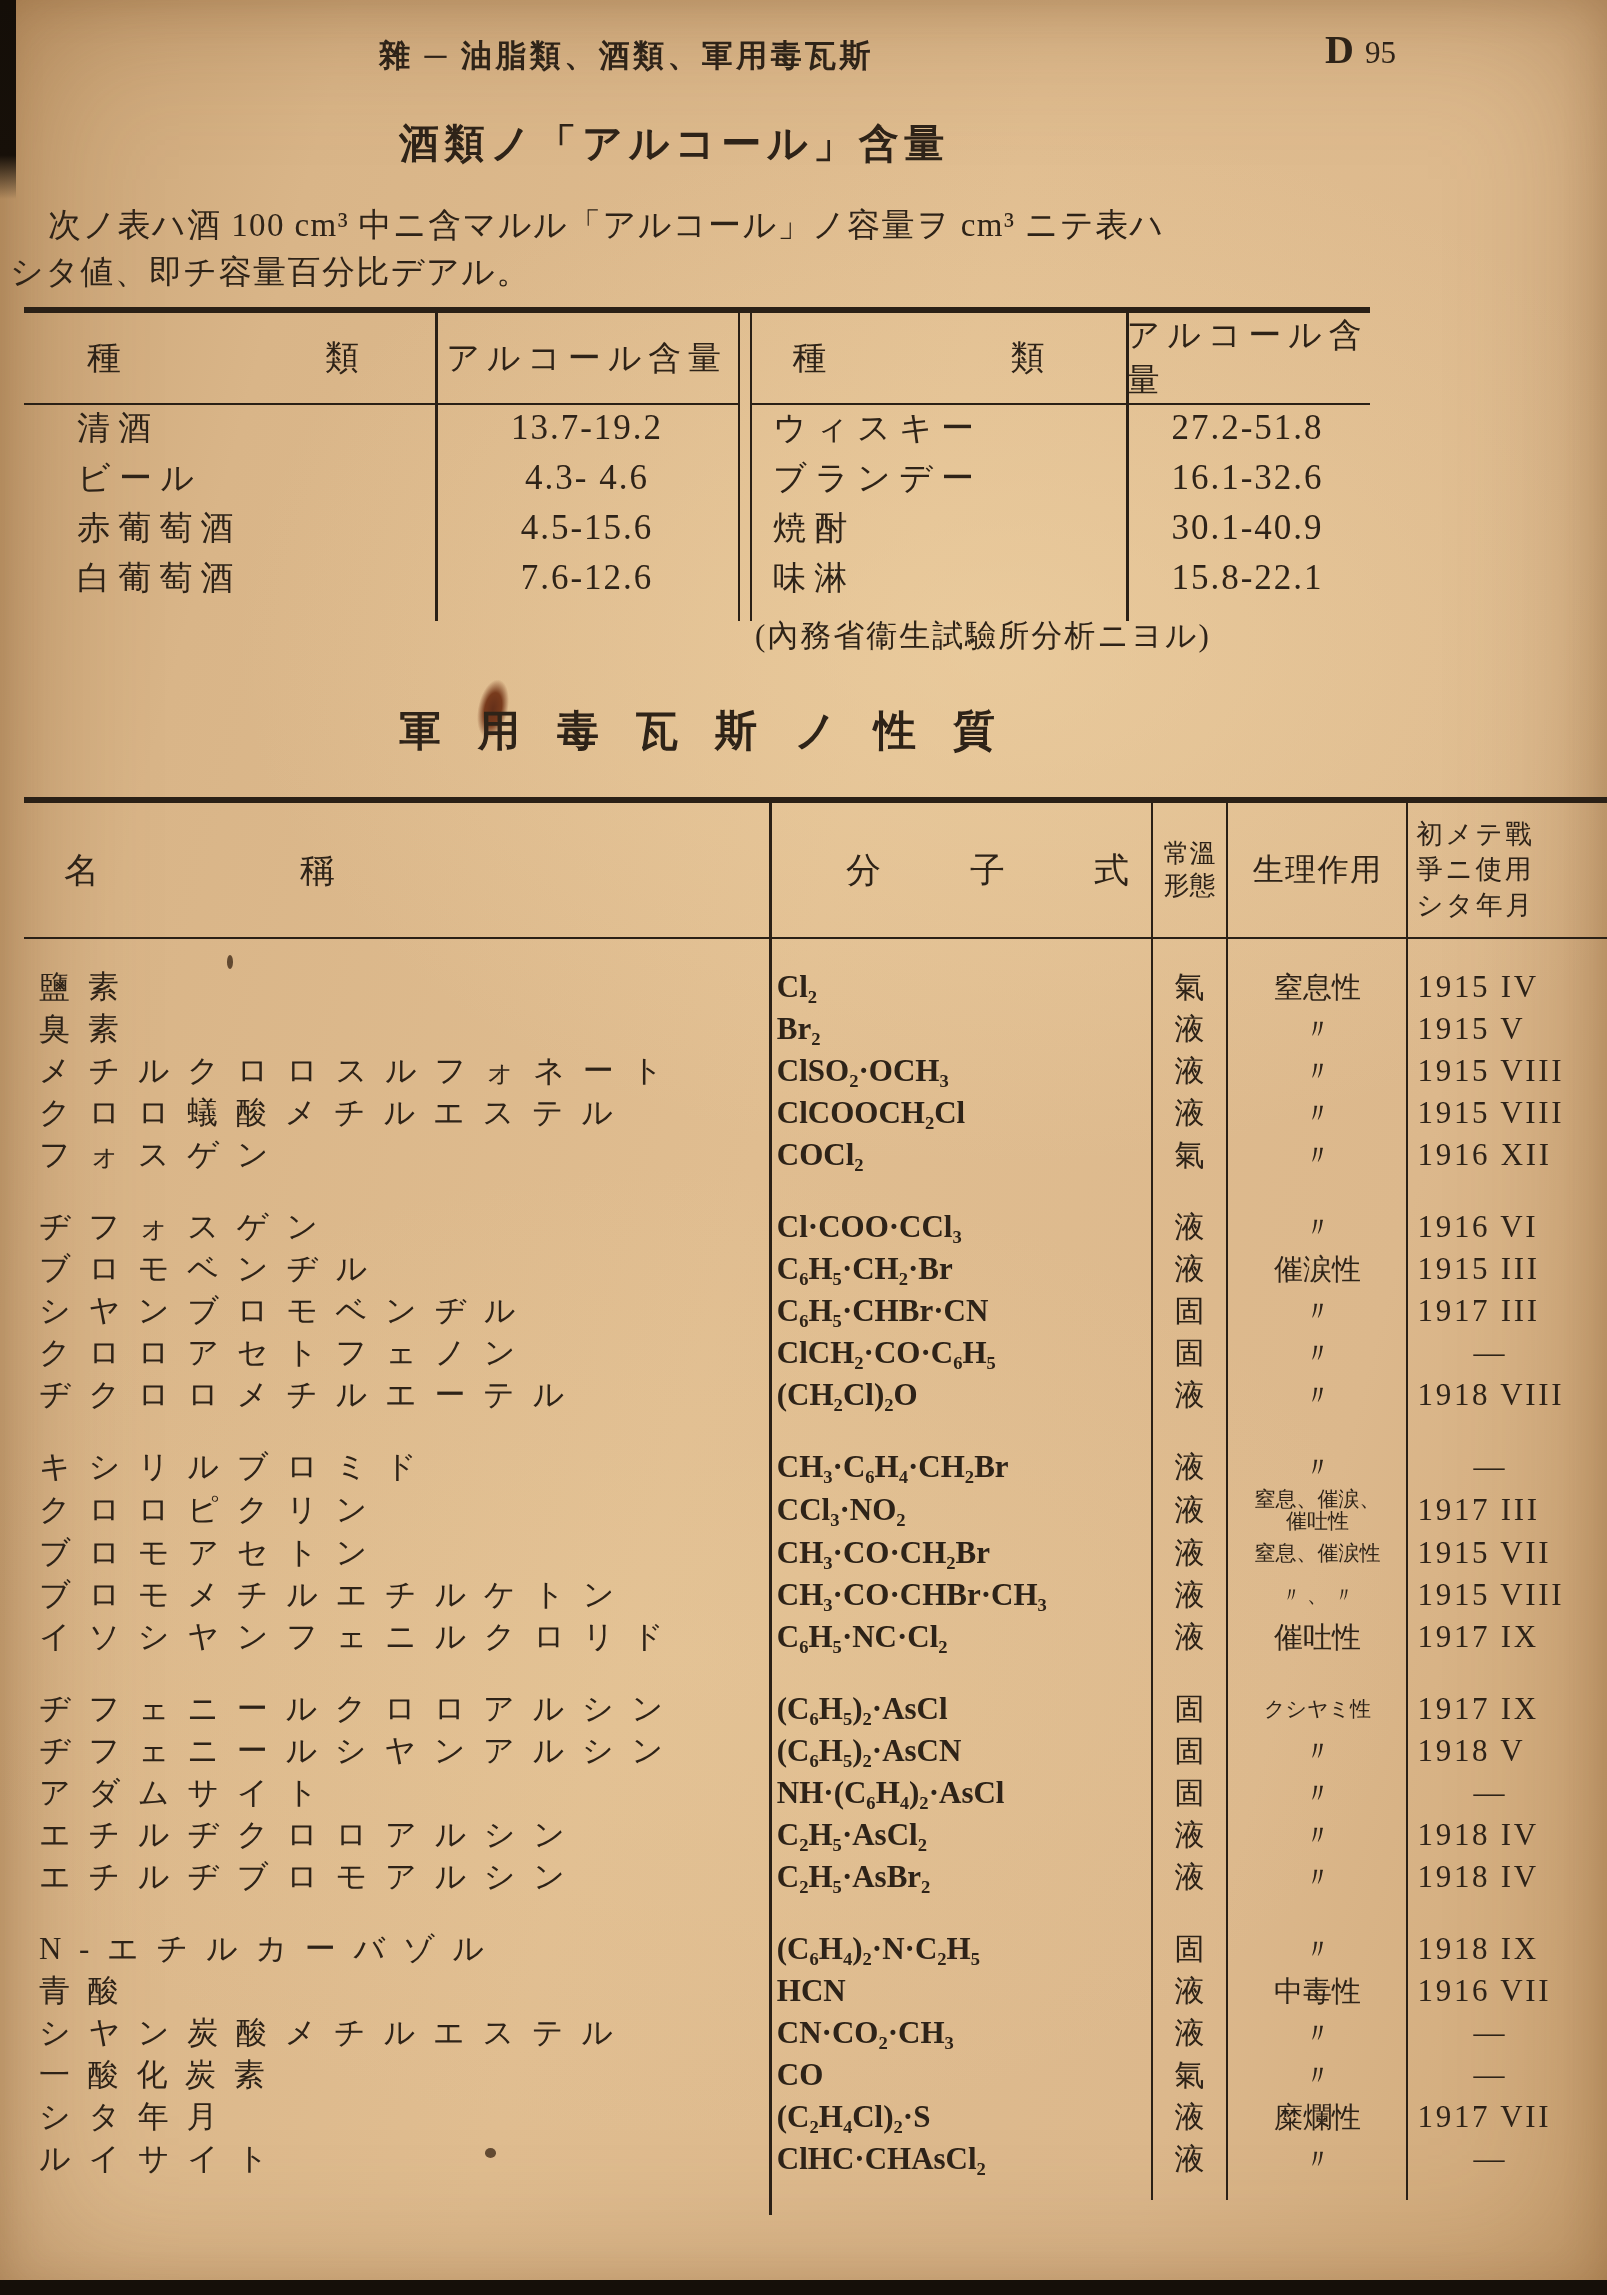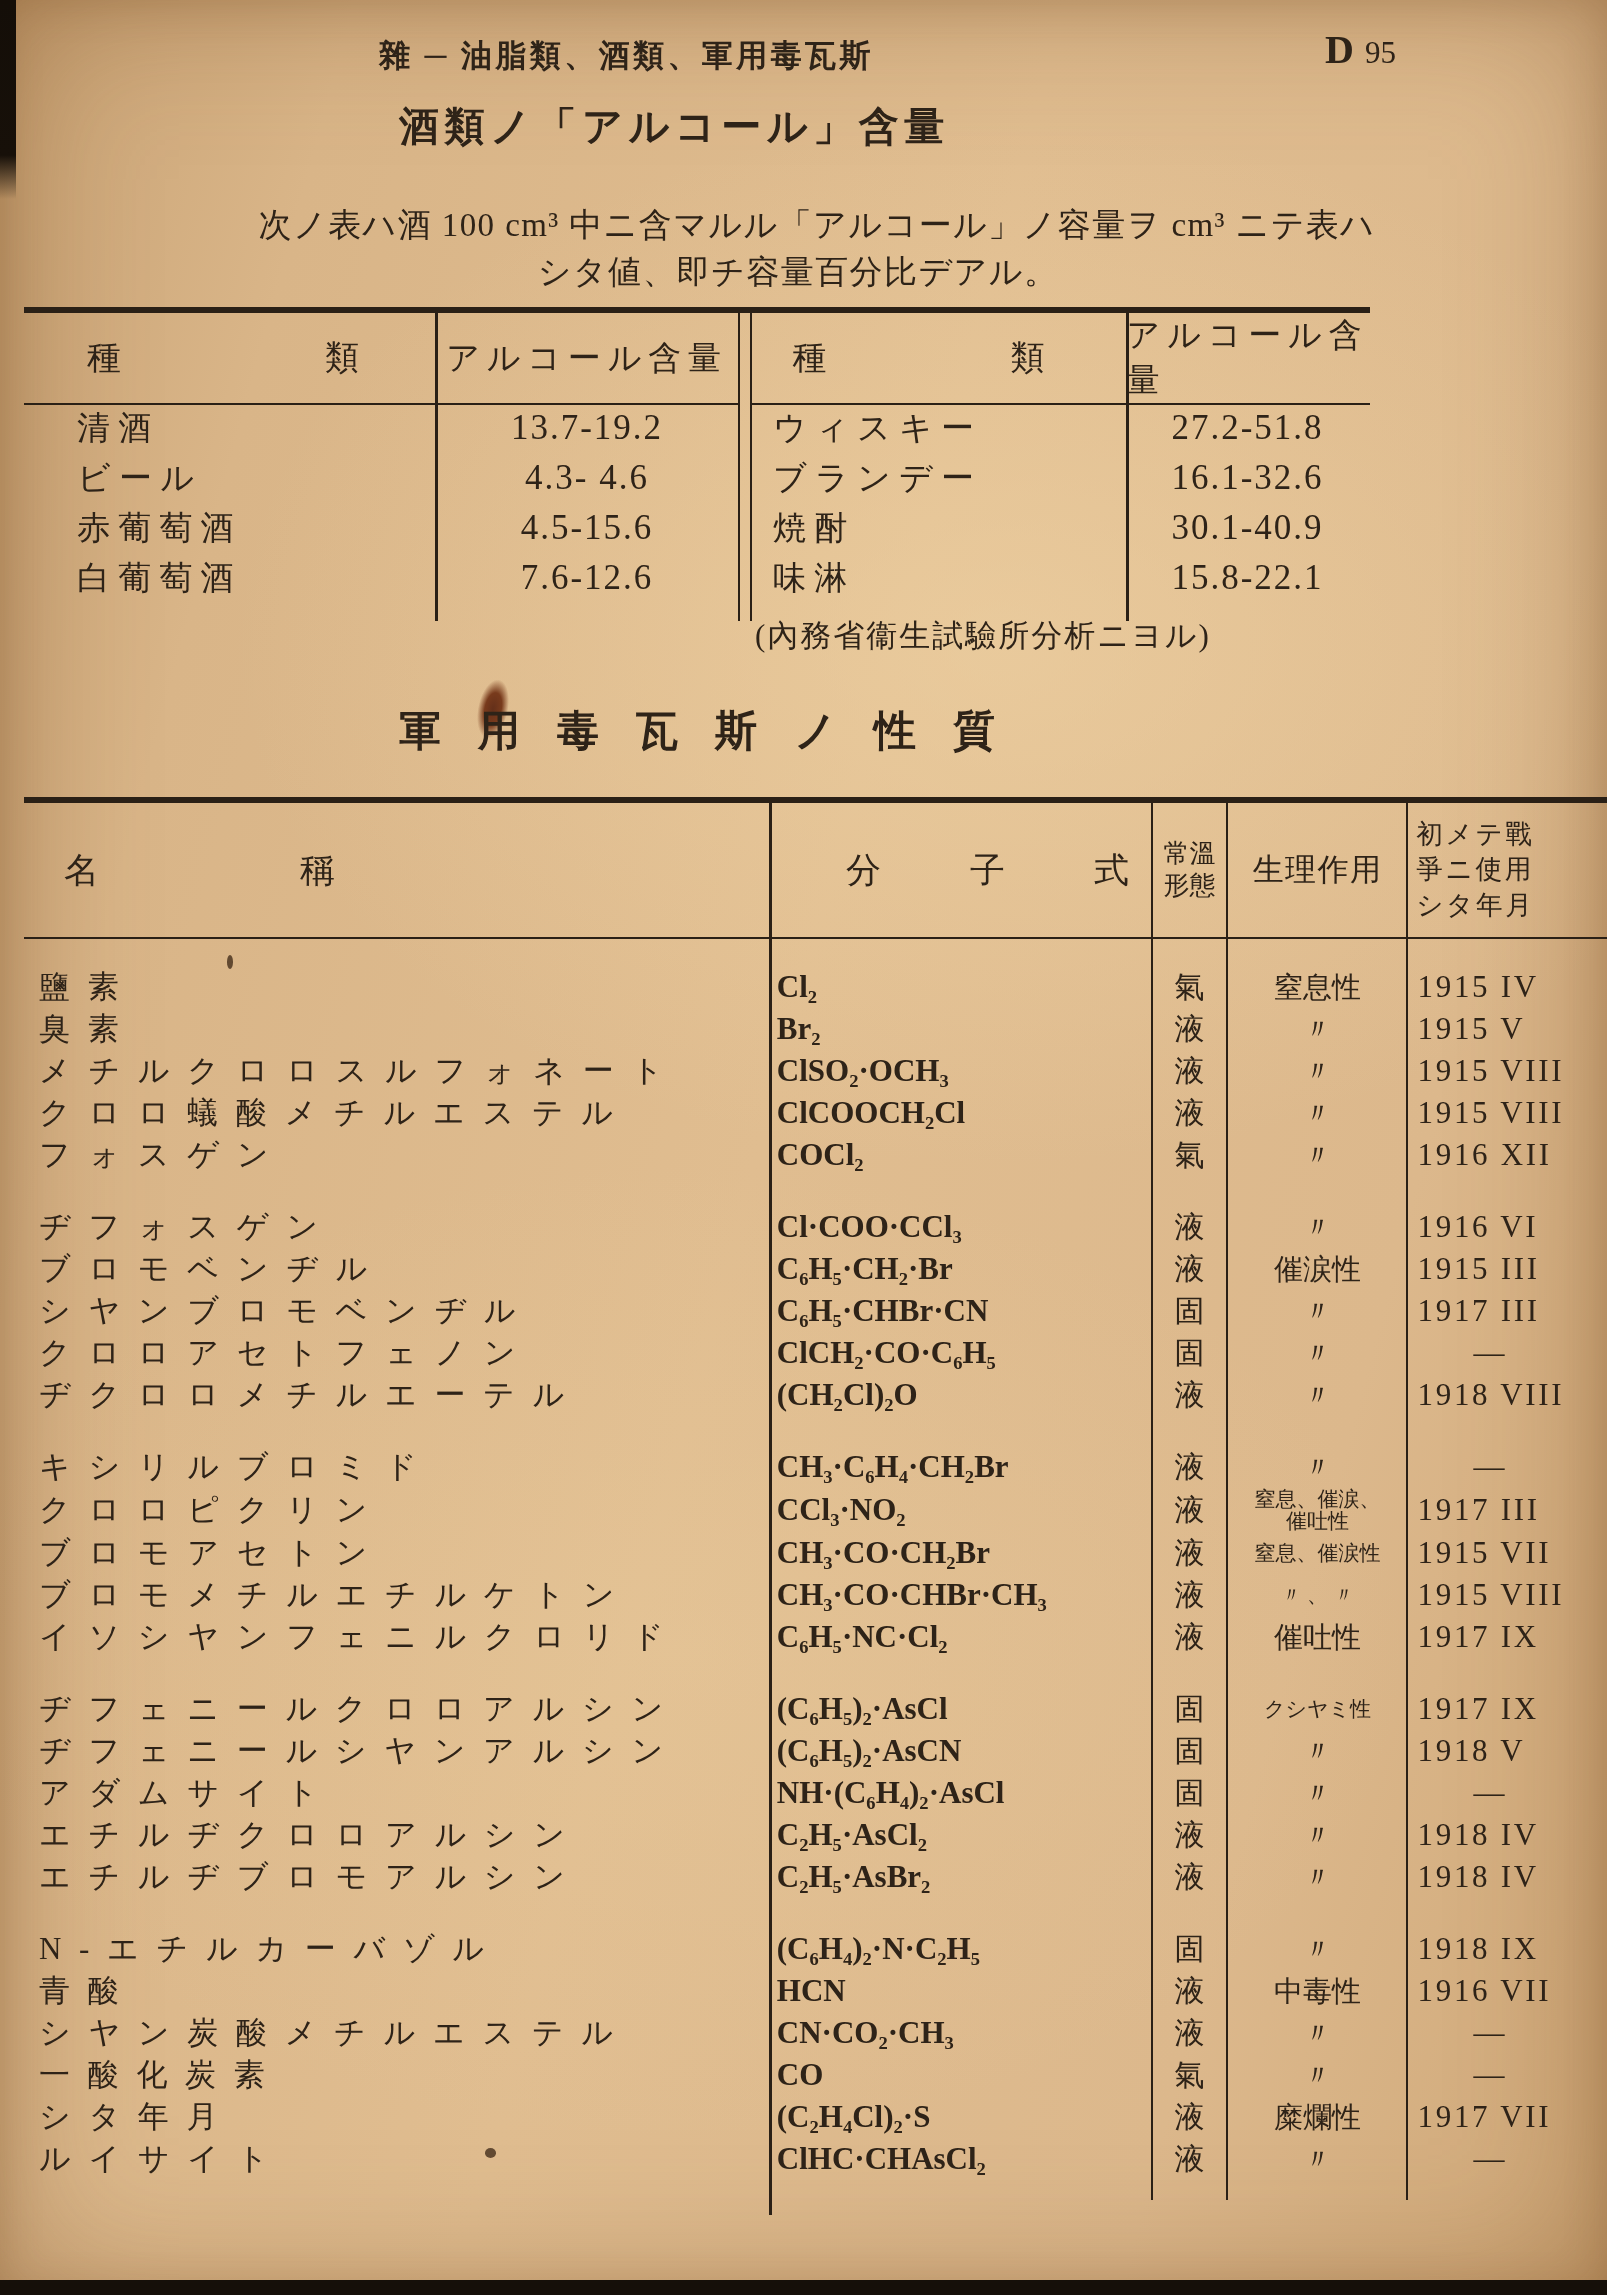--- a/index.html
+++ b/index.html
@@ -21,22 +21,22 @@
   .stain{position:absolute;left:478px;top:679px;width:30px;height:60px;border-radius:50% 45% 55% 50%;
     transform:rotate(12deg);
     background:radial-gradient(closest-side,#59230f 0%,#6f2f12 55%,rgba(111,47,18,0) 100%);opacity:.92;}
   .speck{position:absolute;border-radius:50%;background:#3a2413;opacity:.75;}
   
   .running-head{position:absolute;left:379px;top:35px;font-size:31px;letter-spacing:3.4px;font-weight:bold;}
   .page-num{position:absolute;left:1325px;top:26px;display:flex;align-items:baseline;gap:11px;}
   .page-num .d{font-size:40px;font-weight:bold;}
   .page-num .n{font-size:31px;}
   
-  .title1{position:absolute;left:399px;top:99px;font-size:40px;letter-spacing:5.5px;font-weight:bold;}
-  .intro{position:absolute;left:16px;top:202px;width:1564px;font-size:33px;line-height:1.42;letter-spacing:1.4px;text-align:center;}
+  .title1{position:absolute;left:399px;top:116px;font-size:40px;letter-spacing:5.5px;font-weight:bold;}
+  .intro{position:absolute;left:10px;top:202px;width:1564px;font-size:33px;line-height:1.42;letter-spacing:1.4px;}
   .intro .l1{text-indent:38px;}
   
   .t1{position:absolute;left:24px;top:307px;width:1346px;border-top:6.8px solid #2a2016;}
   .t1-grid{display:grid;grid-template-columns:412px 302px 13.6px 375px 243px;}
   .t1-head{height:90px;}
   .t1-head>div{display:flex;align-items:center;border-bottom:2.7px solid #2a2016;}
   .t1-head .div-col{border-bottom:none;}
   .h-kind{font-size:34px;padding-left:63px;letter-spacing:204px;white-space:nowrap;overflow:visible;}
   .h-amt{font-size:33px;letter-spacing:6.8px;justify-content:center;}
   .t1-vline{position:absolute;top:0;bottom:0;width:2.7px;background:#2a2016;}

